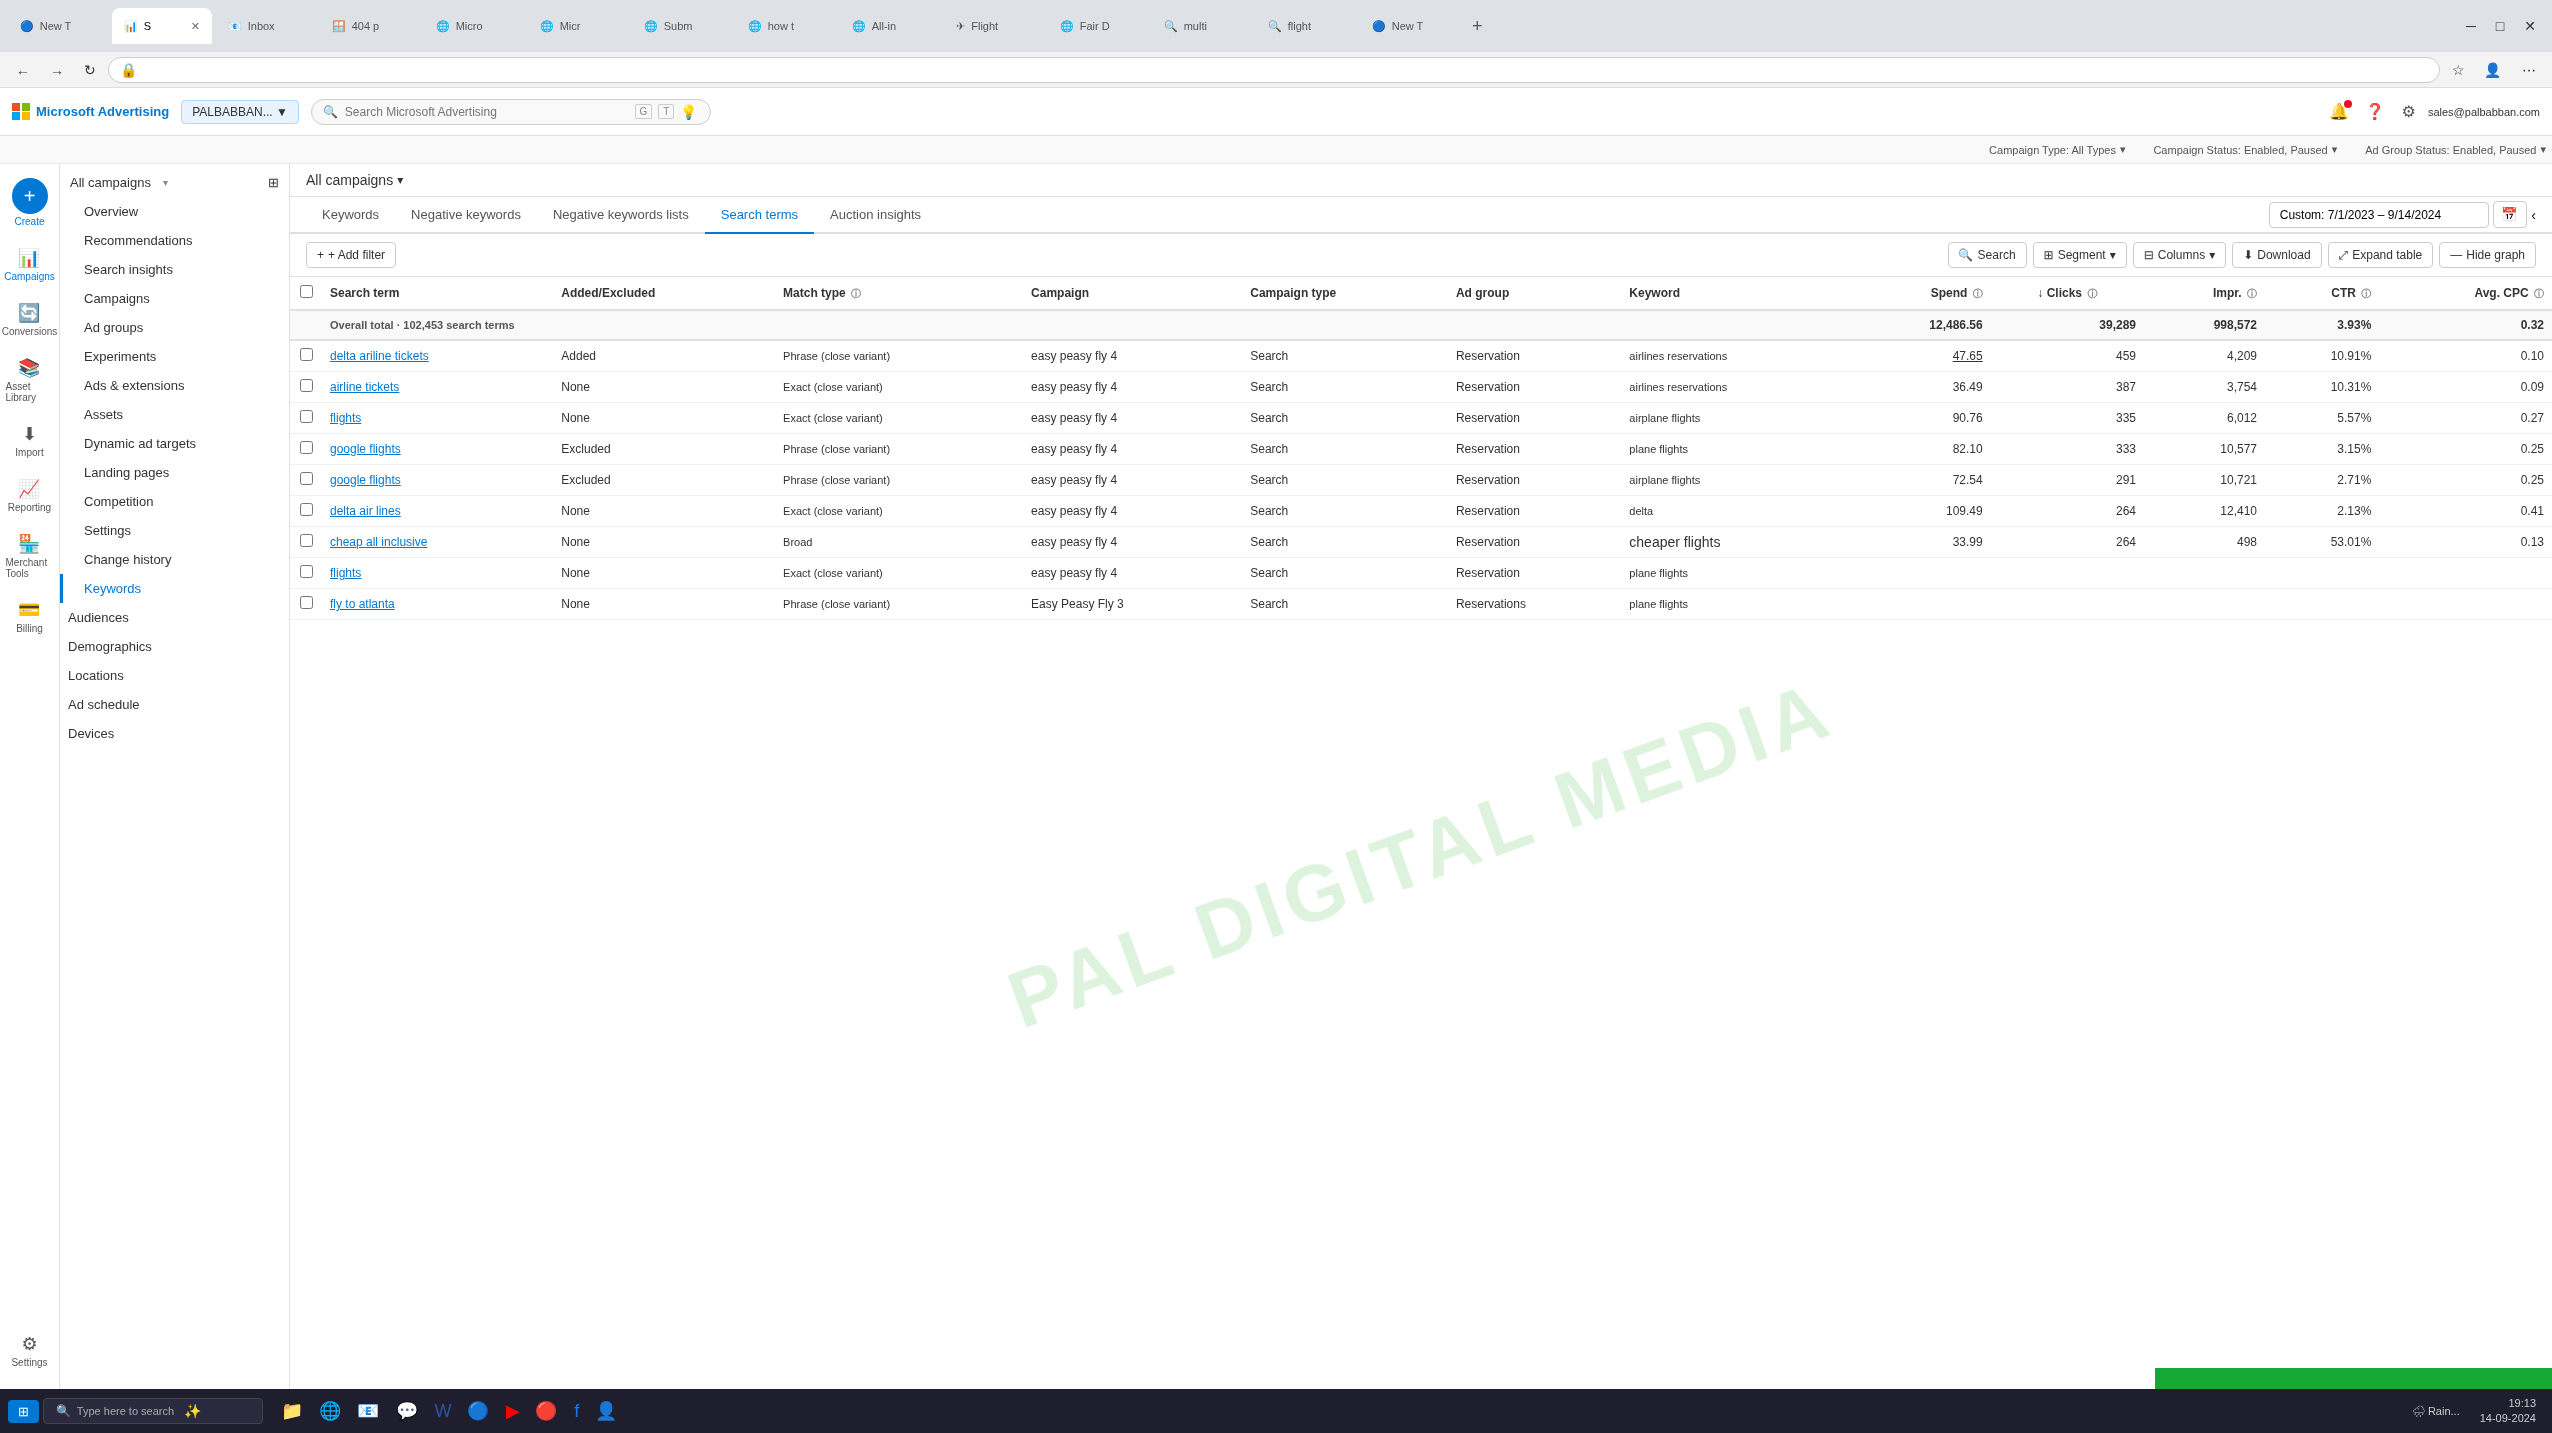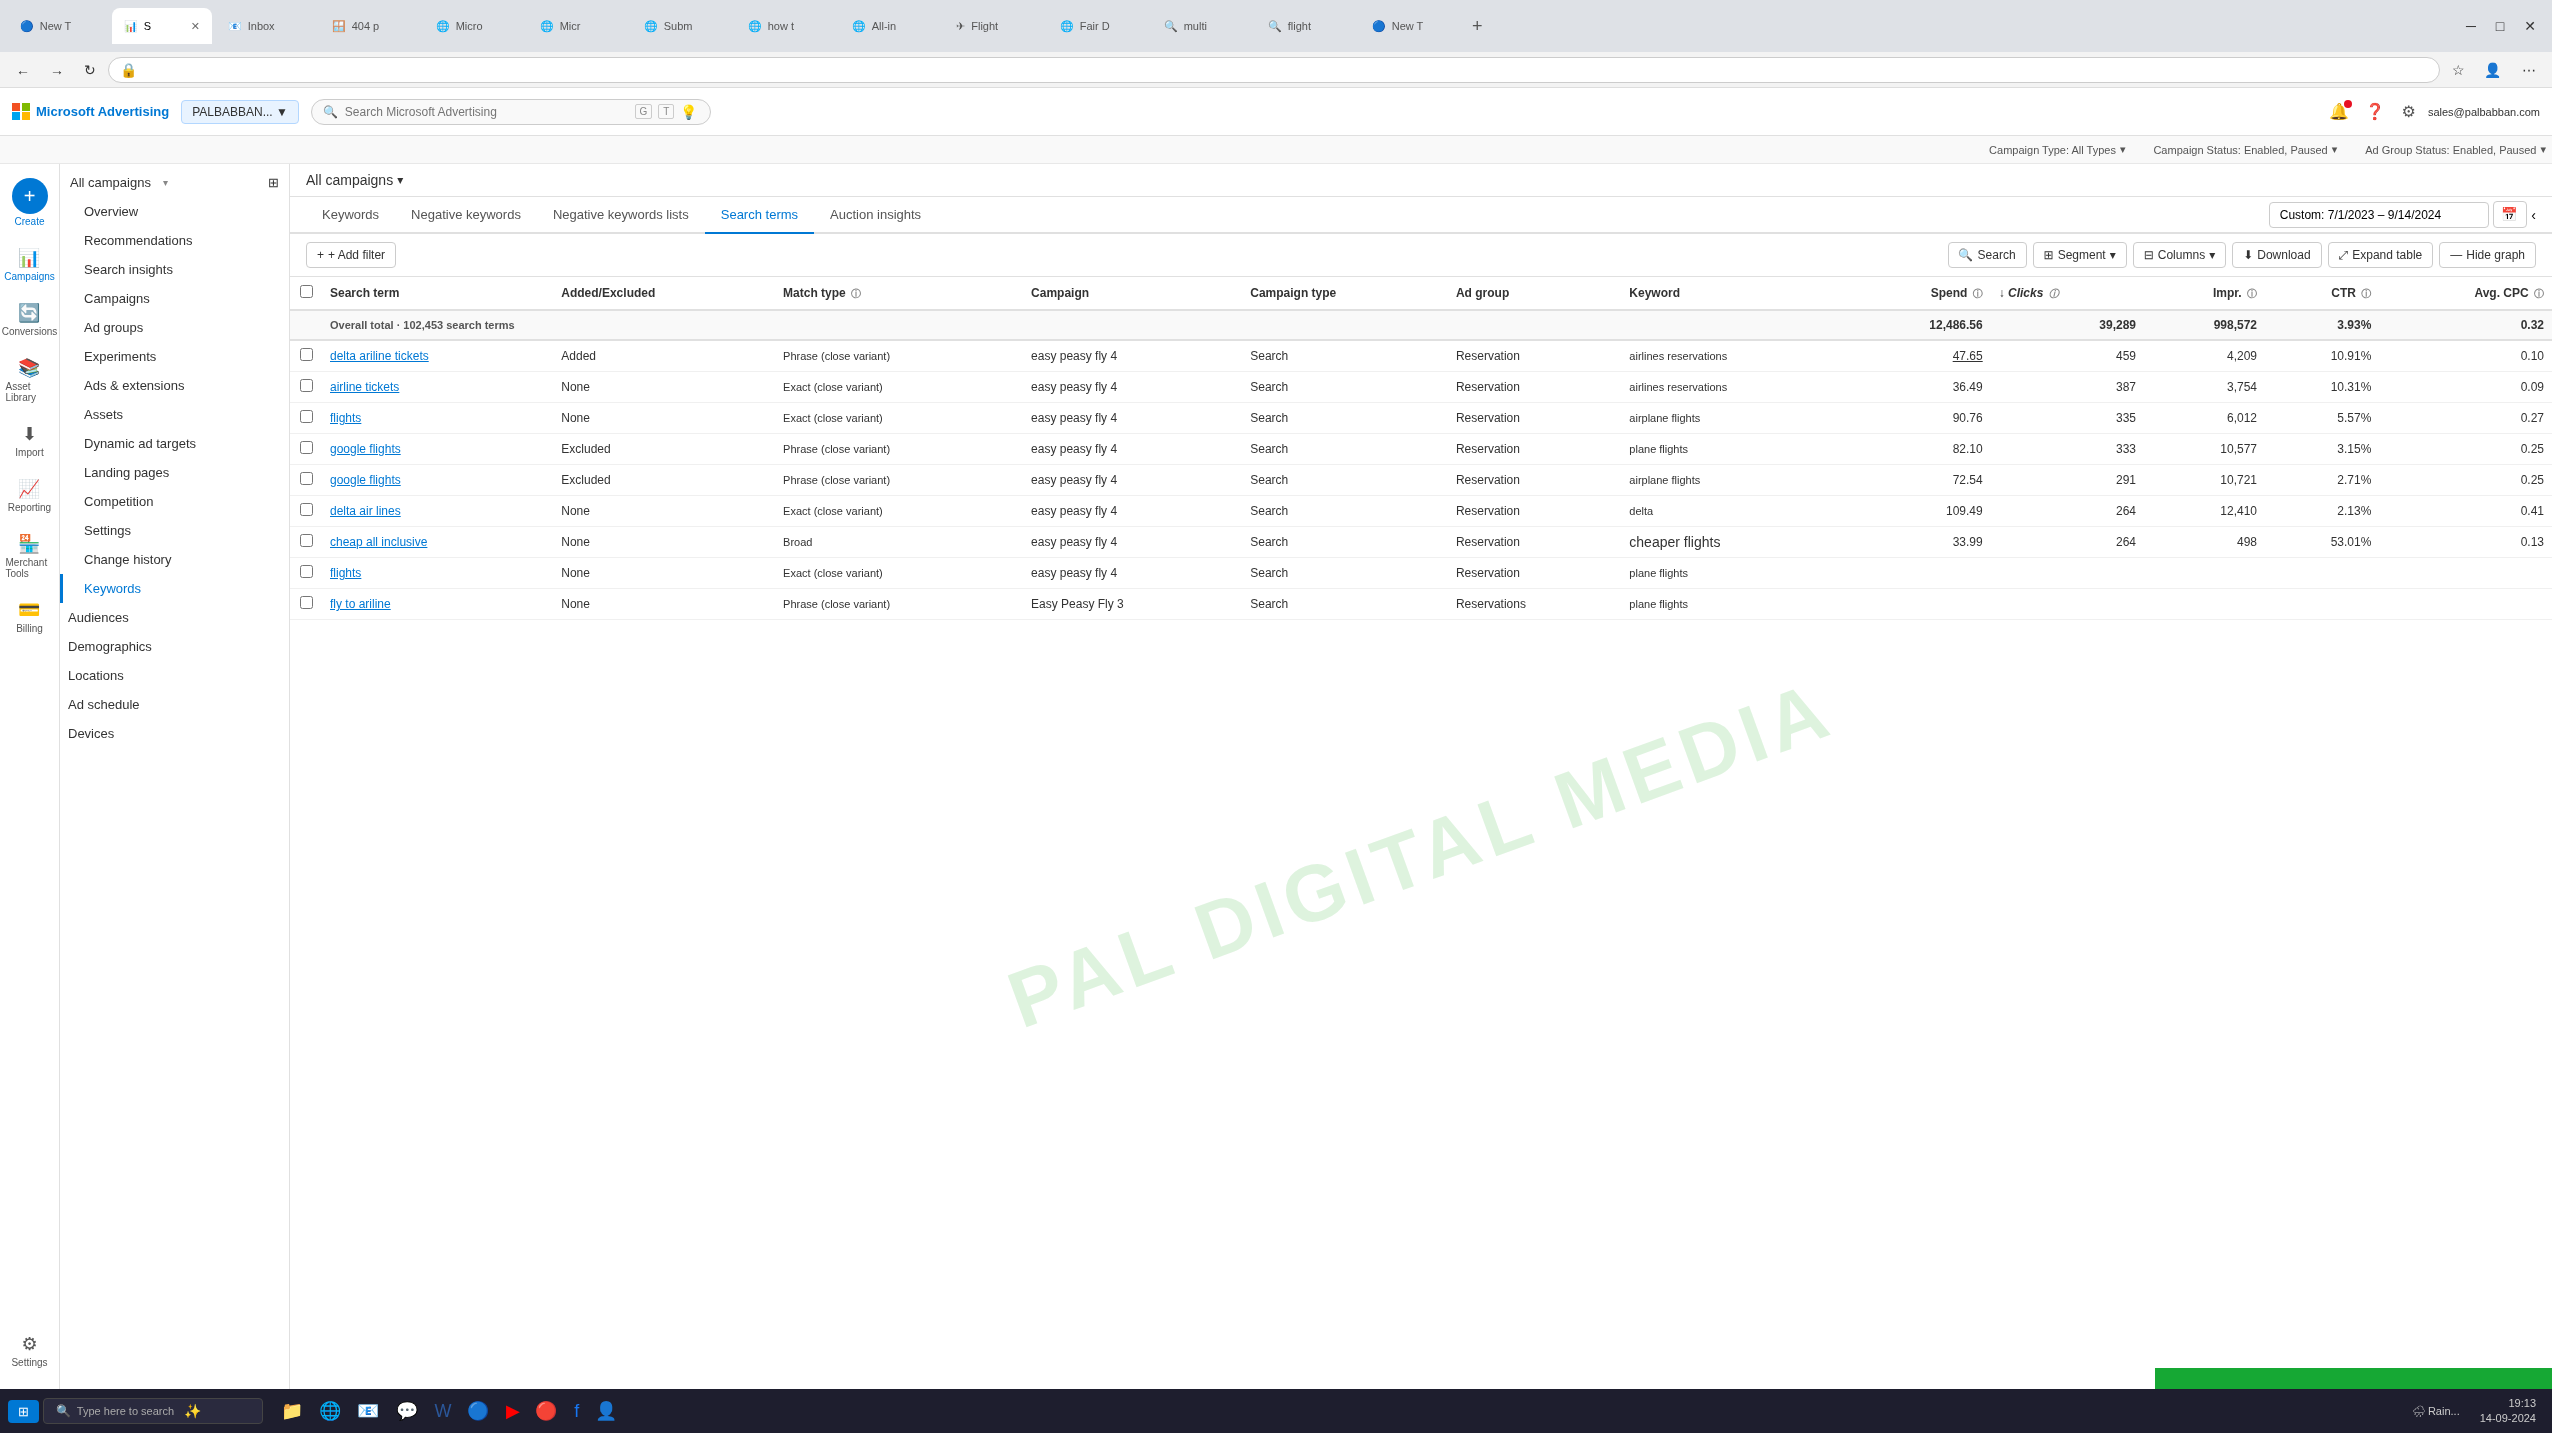--- a/index.html
+++ b/index.html
@@ -429,21 +429,21 @@
               <th>
                 <span>Ad group</span>
               </th>
               <th>
                 <span>Keyword</span>
               </th>
               <th style="text-align:right;">
                 <span>Spend</span>
                 <span class="info-icon">ⓘ</span>
               </th>
-              <th style="cursor:pointer;text-align:left;font-style:italic;">
+              <th style="cursor:pointer;text-align:center;">
                 <span>↓ Clicks</span>
                 <span class="info-icon">ⓘ</span>
               </th>
               <th style="text-align:right;">
                 <span>Impr.</span>
                 <span class="info-icon">ⓘ</span>
               </th>
               <th style="text-align:right;">
                 <span>CTR</span>
                 <span class="info-icon">ⓘ</span>
@@ -593,21 +593,21 @@
               <td>Reservation</td>
               <td style="font-size:11px;">plane flights</td>
               <td style="text-align:right;"></td>
               <td style="text-align:right;"></td>
               <td style="text-align:right;"></td>
               <td style="text-align:right;"></td>
               <td style="text-align:right;"></td>
             </tr>
             <tr>
               <td class="checkbox-col"><input type="checkbox" style=""></td>
-              <td><span style="color:#0078d4;cursor:pointer;text-decoration:underline;">fly to ariline</span></td>
+              <td><span style="color:#0078d4;cursor:pointer;text-decoration:underline;">fly to atlanta</span></td>
               <td>None</td>
               <td style="font-size:11px;">Phrase (close variant)</td>
               <td>Easy Peasy Fly 3</td>
               <td>Search</td>
               <td>Reservations</td>
               <td style="font-size:11px;">plane flights</td>
               <td style="text-align:right;"></td>
               <td style="text-align:right;"></td>
               <td style="text-align:right;"></td>
               <td style="text-align:right;"></td>

